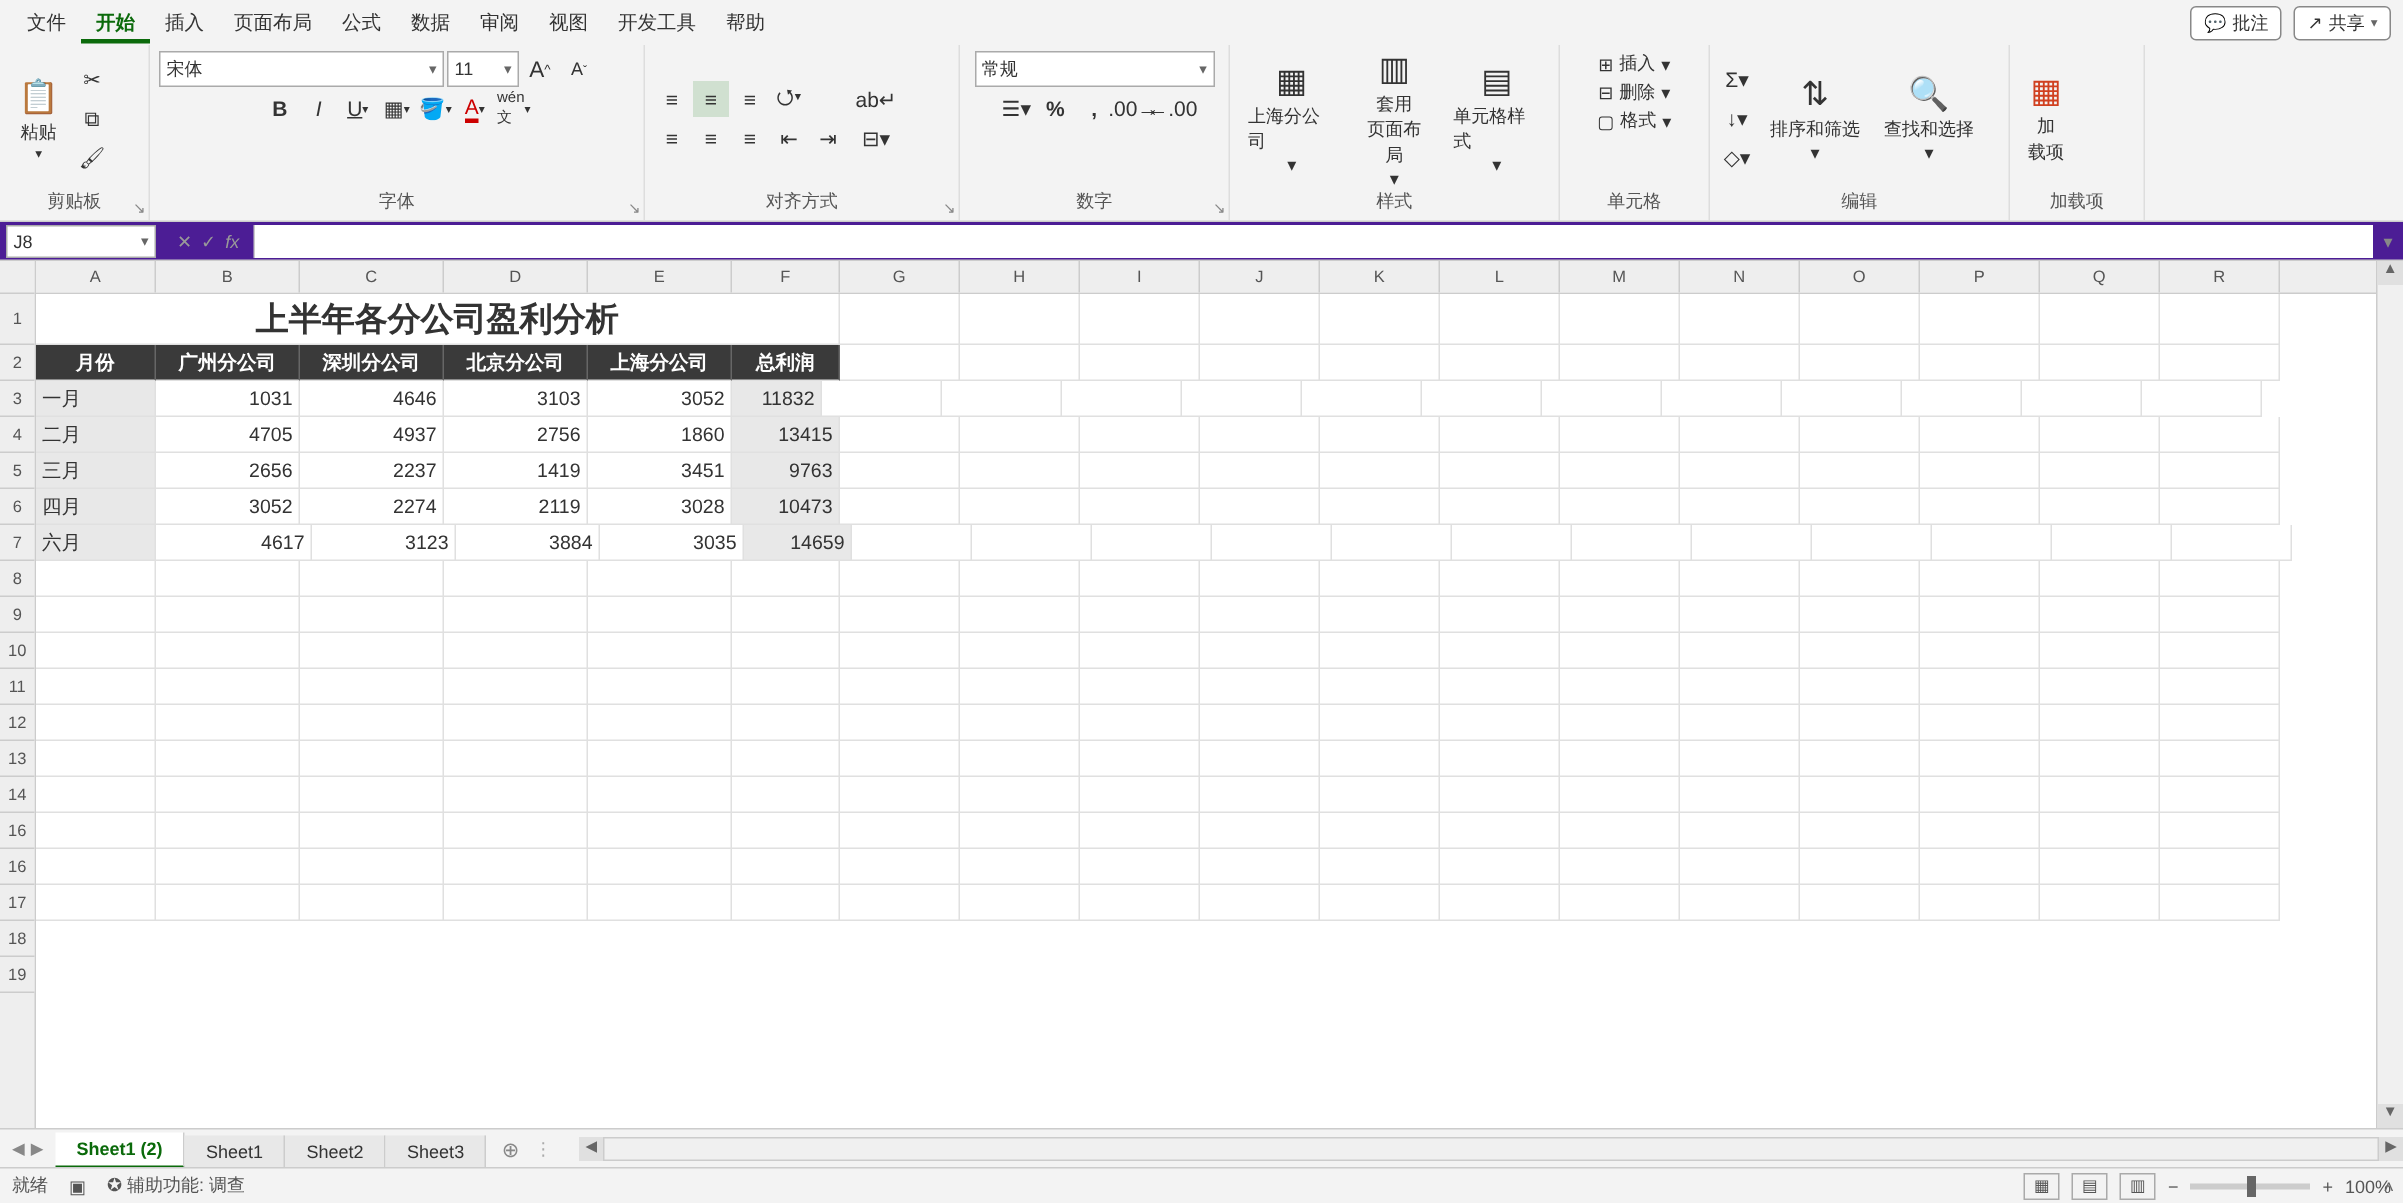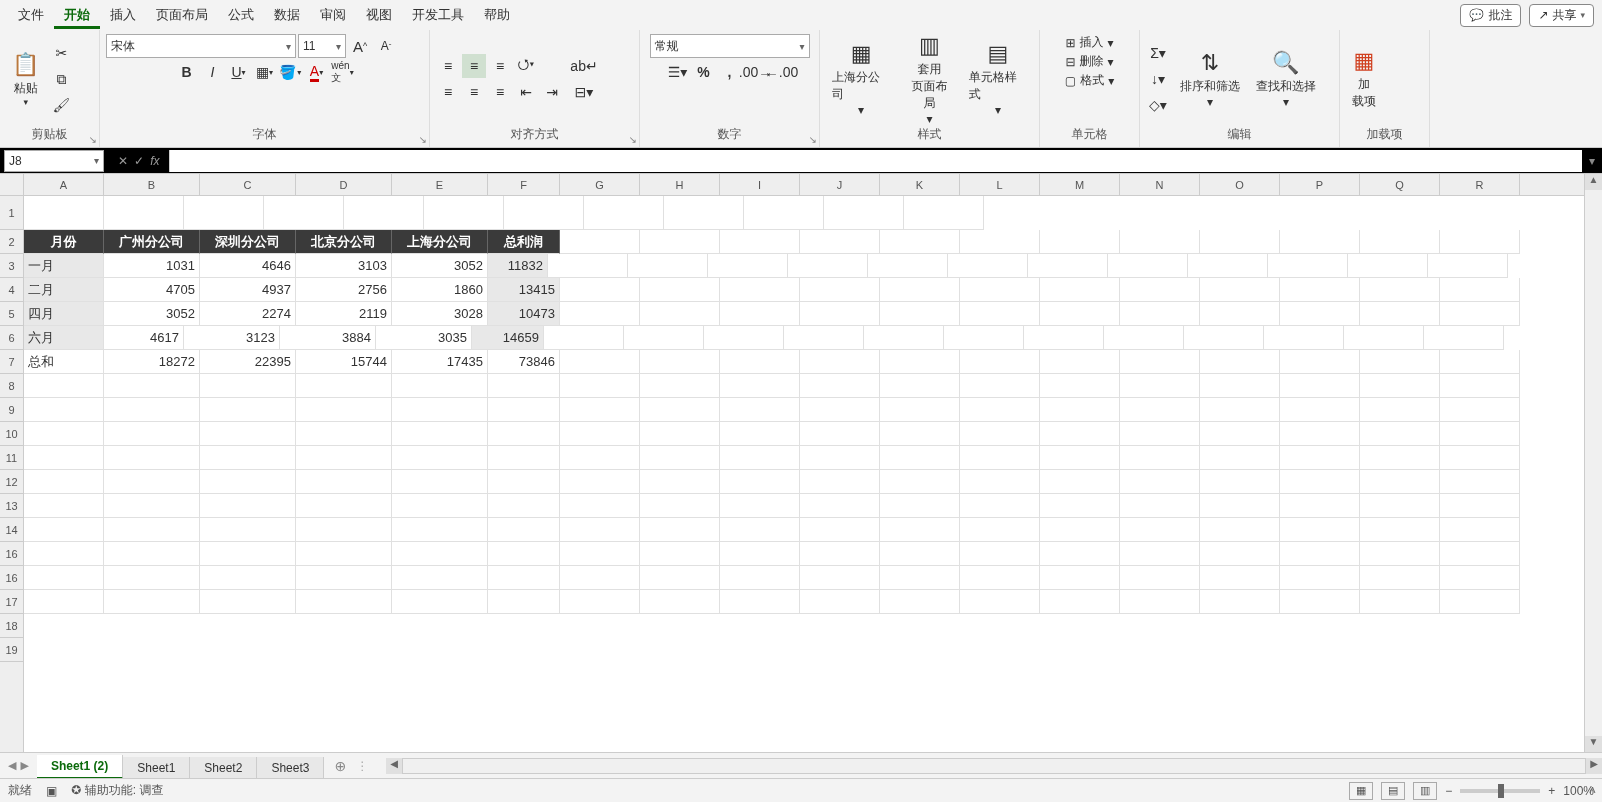--- a/index.html
+++ b/index.html
@@ -16,21 +16,21 @@
 .ribbon-group-label{text-align:center;font-size:12px;color:#555;padding:2px 0}
 .ribbon-body{flex:1;display:flex;align-items:center;gap:4px}
 .big-btn{display:flex;flex-direction:column;align-items:center;justify-content:center;padding:2px 6px;font-size:12px;cursor:pointer;height:70px}
 .big-btn .ic{font-size:22px;margin-bottom:2px}
 .small-btn{width:24px;height:24px;display:flex;align-items:center;justify-content:center;cursor:pointer;font-size:14px}
 .combo{height:24px;border:1px solid #aaa;background:#fff;display:flex;align-items:center;padding:0 4px;font-size:12px}
 .combo .dd{margin-left:auto;font-size:10px;color:#666}
 .dialog-launcher{position:absolute;right:2px;bottom:2px;font-size:10px;color:#888;cursor:pointer}
 .vcol{display:flex;flex-direction:column;gap:2px}
 .hrow{display:flex;gap:2px}
-.formula-bar{height:26px;display:flex;align-items:center;background:#000000;border-bottom:1px solid #ccc}
+.formula-bar{height:26px;display:flex;align-items:center;background:#4c1d95;border-bottom:1px solid #ccc}
 .name-box{width:100px;height:22px;border:1px solid #aaa;margin:0 4px;display:flex;align-items:center;padding:0 4px;font-size:12px;background:#fff}
 .name-box .dd{margin-left:auto;font-size:10px;color:#666}
 .fb-btns{display:flex;gap:6px;padding:0 10px;color:#999;border-right:1px solid #ccc;height:22px;align-items:center}
 .fb-input{flex:1;height:22px;border:none;padding:0 6px;font-size:12px;outline:none}
 .fb-expand{width:20px;text-align:center;color:#888;cursor:pointer}
 .grid-area{flex:1;display:flex;background:#fff;position:relative;overflow:hidden}
 .row-headers{width:24px;background:#eee;border-right:1px solid #ccc;display:flex;flex-direction:column}
 .corner{height:22px;border-bottom:1px solid #ccc;background:#eee}
 .rh{height:24px;border-bottom:1px solid #ccc;font-size:11px;display:flex;align-items:center;justify-content:center;color:#555;background:#eee}
 .rh.first{height:34px}
@@ -319,20 +319,21 @@
           <div class="ch" style="width: 80px;">L</div>
           <div class="ch" style="width: 80px;">M</div>
           <div class="ch" style="width: 80px;">N</div>
           <div class="ch" style="width: 80px;">O</div>
           <div class="ch" style="width: 80px;">P</div>
           <div class="ch" style="width: 80px;">Q</div>
           <div class="ch" style="width: 80px;">R</div>
         </div>
       <div class="cells" id="cells">
           <div class="row first">
+            <div class="cell title-cell" style="width: 536px;">上半年各分公司盈利分析</div>
             <div class="cell" style="width: 80px;"></div>
             <div class="cell" style="width: 80px;"></div>
             <div class="cell" style="width: 80px;"></div>
             <div class="cell" style="width: 80px;"></div>
             <div class="cell" style="width: 80px;"></div>
             <div class="cell" style="width: 80px;"></div>
             <div class="cell" style="width: 80px;"></div>
             <div class="cell" style="width: 80px;"></div>
             <div class="cell" style="width: 80px;"></div>
             <div class="cell" style="width: 80px;"></div>
@@ -393,20 +394,40 @@
             <div class="cell" style="width: 80px;"></div>
             <div class="cell" style="width: 80px;"></div>
             <div class="cell" style="width: 80px;"></div>
             <div class="cell" style="width: 80px;"></div>
             <div class="cell" style="width: 80px;"></div>
             <div class="cell" style="width: 80px;"></div>
             <div class="cell" style="width: 80px;"></div>
             <div class="cell" style="width: 80px;"></div>
           </div>
           <div class="row">
+            <div class="cell shade" style="width: 80px;">三月</div>
+            <div class="cell num" style="width: 96px;">2656</div>
+            <div class="cell num" style="width: 96px;">2237</div>
+            <div class="cell num" style="width: 96px;">1419</div>
+            <div class="cell num" style="width: 96px;">3451</div>
+            <div class="cell num shade" style="width: 72px;">9763</div>
+            <div class="cell" style="width: 80px;"></div>
+            <div class="cell" style="width: 80px;"></div>
+            <div class="cell" style="width: 80px;"></div>
+            <div class="cell" style="width: 80px;"></div>
+            <div class="cell" style="width: 80px;"></div>
+            <div class="cell" style="width: 80px;"></div>
+            <div class="cell" style="width: 80px;"></div>
+            <div class="cell" style="width: 80px;"></div>
+            <div class="cell" style="width: 80px;"></div>
+            <div class="cell" style="width: 80px;"></div>
+            <div class="cell" style="width: 80px;"></div>
+            <div class="cell" style="width: 80px;"></div>
+          </div>
+          <div class="row">
             <div class="cell shade" style="width: 80px;">四月</div>
             <div class="cell num" style="width: 96px;">3052</div>
             <div class="cell num" style="width: 96px;">2274</div>
             <div class="cell num" style="width: 96px;">2119</div>
             <div class="cell num" style="width: 96px;">3028</div>
             <div class="cell num shade" style="width: 72px;">10473</div>
             <div class="cell" style="width: 80px;"></div>
             <div class="cell" style="width: 80px;"></div>
             <div class="cell" style="width: 80px;"></div>
             <div class="cell" style="width: 80px;"></div>
@@ -414,45 +435,25 @@
             <div class="cell" style="width: 80px;"></div>
             <div class="cell" style="width: 80px;"></div>
             <div class="cell" style="width: 80px;"></div>
             <div class="cell" style="width: 80px;"></div>
             <div class="cell" style="width: 80px;"></div>
             <div class="cell" style="width: 80px;"></div>
             <div class="cell" style="width: 80px;"></div>
           </div>
           <div class="row">
             <div class="cell shade" style="width: 80px;">六月</div>
-            <div class="cell num" style="width: 80px;">4617</div>
+            <div class="cell num" style="width: 104px;">4617</div>
             <div class="cell num" style="width: 96px; text-align: right;">3123</div>
             <div class="cell num" style="width: 96px;">3884</div>
             <div class="cell num" style="width: 96px;">3035</div>
             <div class="cell num shade" style="width: 72px;">14659</div>
-            <div class="cell" style="width: 80px;"></div>
-            <div class="cell" style="width: 80px;"></div>
-            <div class="cell" style="width: 80px;"></div>
-            <div class="cell" style="width: 80px;"></div>
-            <div class="cell" style="width: 80px;"></div>
-            <div class="cell" style="width: 80px;"></div>
-            <div class="cell" style="width: 80px;"></div>
-            <div class="cell" style="width: 80px;"></div>
-            <div class="cell" style="width: 80px;"></div>
-            <div class="cell" style="width: 80px;"></div>
-            <div class="cell" style="width: 80px;"></div>
-            <div class="cell" style="width: 80px;"></div>
-          </div>
-          <div class="row">
-            <div class="cell" style="width: 80px;">总和</div>
-            <div class="cell num" style="width: 96px;">18272</div>
-            <div class="cell num" style="width: 96px;">22395</div>
-            <div class="cell num" style="width: 96px;">15744</div>
-            <div class="cell num" style="width: 96px;">17435</div>
-            <div class="cell num" style="width: 72px;">73846</div>
             <div class="cell" style="width: 80px;"></div>
             <div class="cell" style="width: 80px;"></div>
             <div class="cell" style="width: 80px;"></div>
             <div class="cell" style="width: 80px;"></div>
             <div class="cell" style="width: 80px;"></div>
             <div class="cell" style="width: 80px;"></div>
             <div class="cell" style="width: 80px;"></div>
             <div class="cell" style="width: 80px;"></div>
             <div class="cell" style="width: 80px;"></div>
             <div class="cell" style="width: 80px;"></div>

